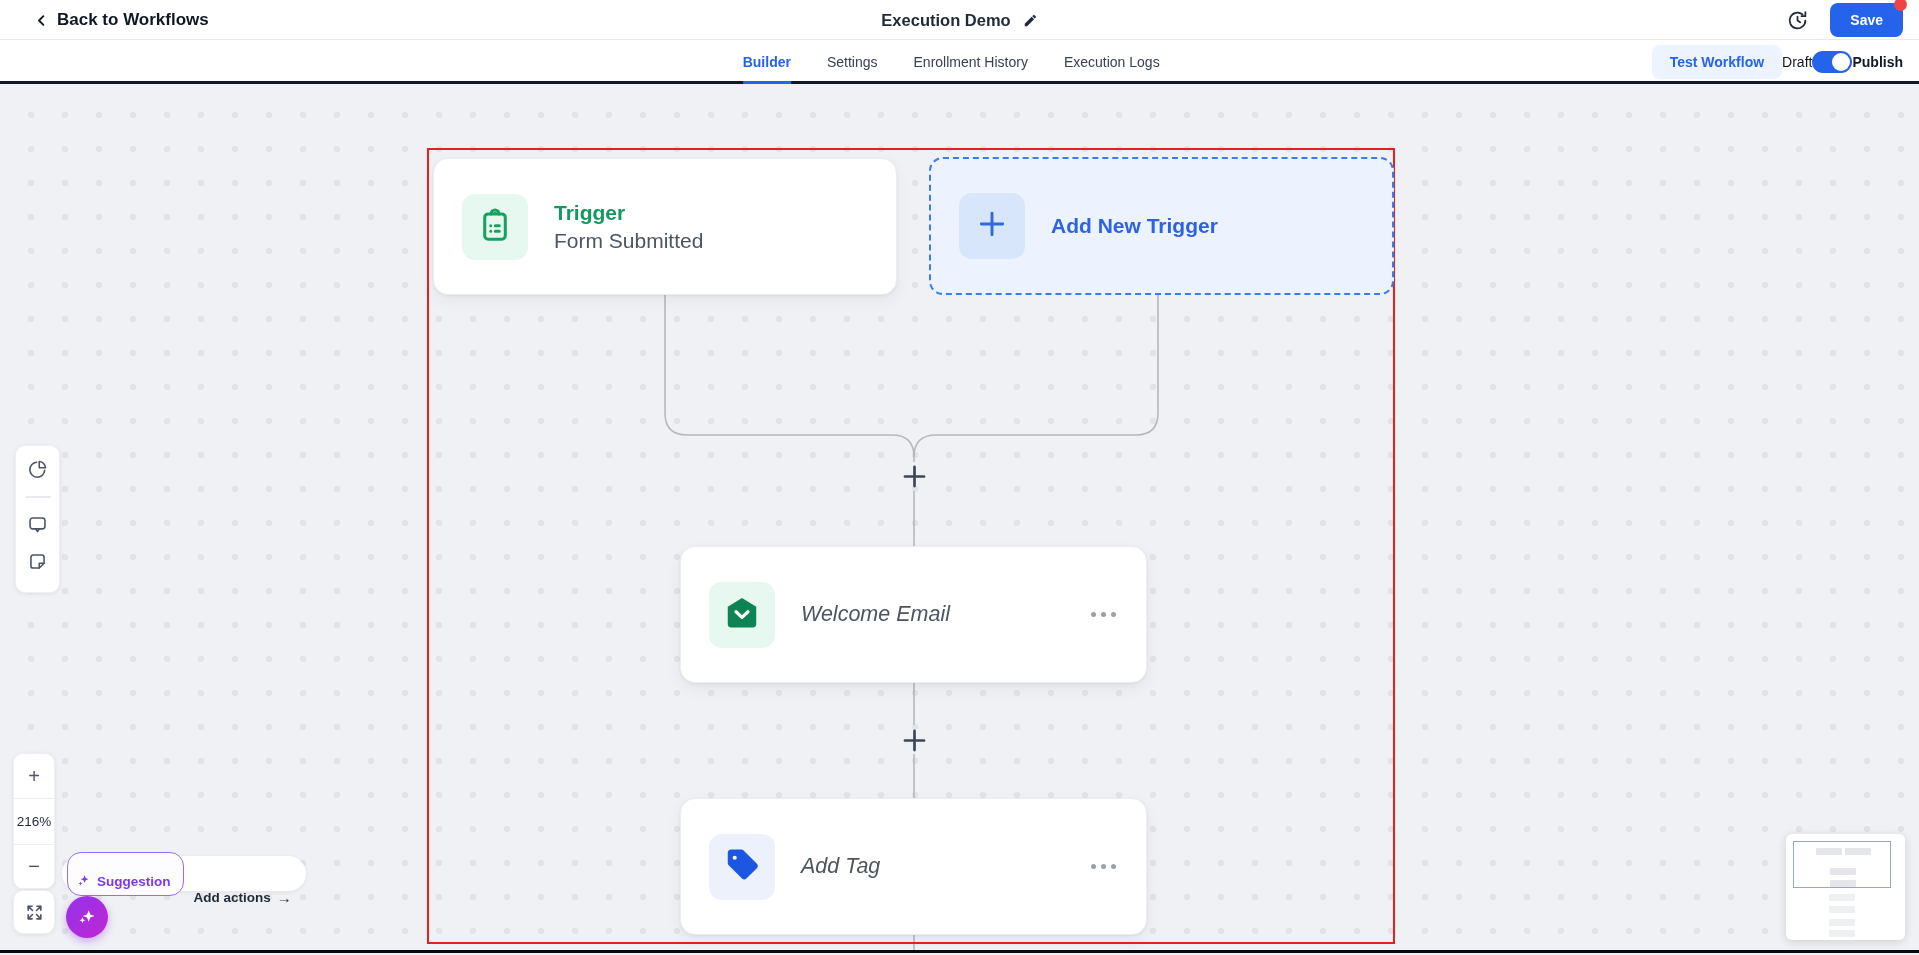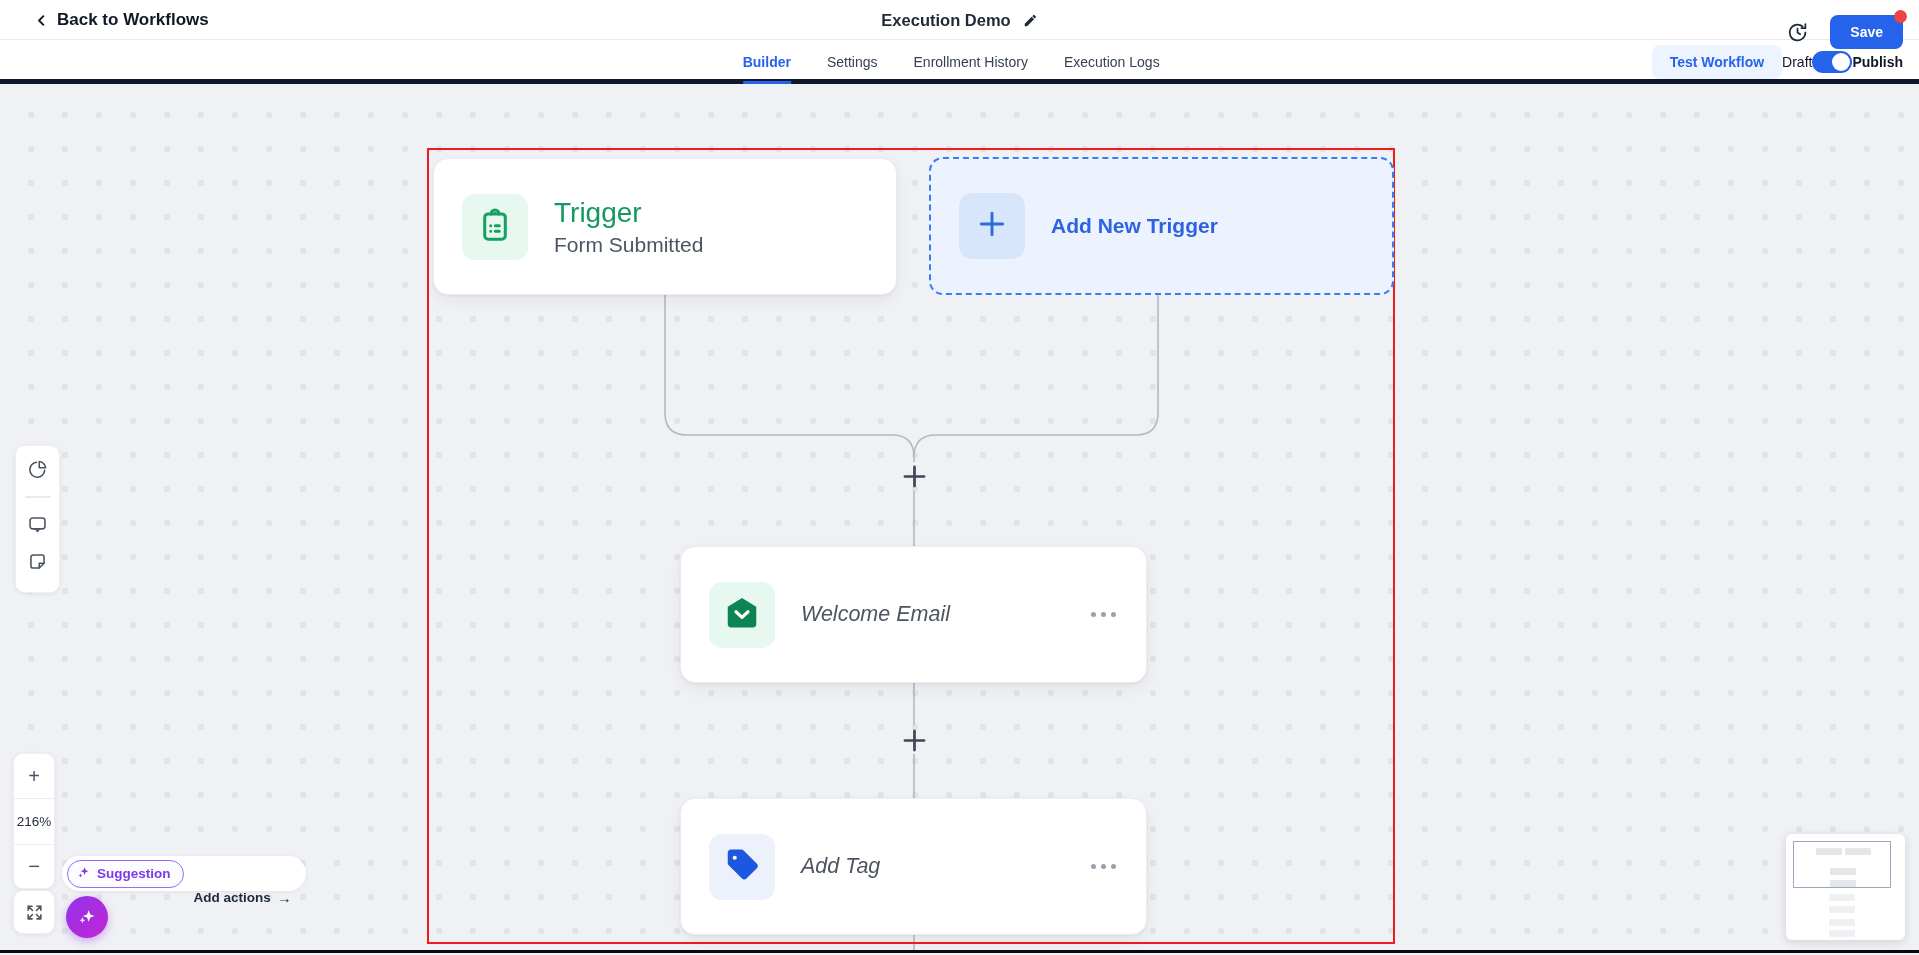--- a/index.html
+++ b/index.html
@@ -18,37 +18,37 @@
   .back-group svg { display:block; }
   .back-label { font-size:17px; font-weight:700; color:#101828; }
   .title-group {
     position:absolute; left:50%; top:0; transform:translateX(-50%);
     height:40px; display:flex; align-items:center; gap:12px;
   }
   .page-title { font-size:16.5px; font-weight:600; color:#1f2937; }
   .edit-pencil { cursor:pointer; display:flex; align-items:center; }
   .topbar-right {
     position:absolute; right:16px; top:0; height:40px;
-    display:flex; align-items:center; gap:22px;margin-top:12px;
+    display:flex; align-items:center; gap:22px;
   }
   .history-btn { cursor:pointer; display:flex; align-items:center; }
   .save-btn {
     position:relative; background:#2563eb; color:#fff; font-size:14px; font-weight:600;
     border:none; border-radius:8px; padding:9px 20px; cursor:pointer;
     font-family:"Liberation Sans", sans-serif;
   }
   .save-dot {
     position:absolute; right:-4px; top:-5px; width:13px; height:13px;
     border-radius:50%; background:#ef4444;
   }
 
   
   .tabbar {
     position:absolute; left:0; top:40px; width:1919px; height:44px;
-    background:#ffffff; border-bottom:5px solid #0f172a; z-index:29;
+    background:#ffffff; border-bottom:3px solid #0f172a; z-index:29;
   }
   .tabs {
     position:absolute; left:50%; transform:translateX(-52%); top:0; height:44px;
     display:flex; align-items:stretch; gap:36px;
   }
   .tab {
     display:flex; align-items:center; font-size:14px; font-weight:500; color:#374151;
     cursor:pointer; border-bottom:3px solid transparent; padding-top:3px;
   }
   .tab.active { color:#2563eb; border-bottom-color:#2563eb; font-weight:600; }
@@ -95,21 +95,21 @@
   .icon-tile {
     width:66px; height:66px; border-radius:13px; margin-left:28px;
     display:flex; align-items:center; justify-content:center; flex-shrink:0;
   }
   .tile-mint { background:#e6f8ef; }
   .tile-blue { background:#ecf1fc; }
   .tile-plusblue { background:#d8e6fb; }
 
   .trigger-card { left:433px; top:74px; width:464px; height:137px; }
   .trigger-text { margin-left:26px; line-height:1.3; }
-  .trigger-title { font-size:28px; font-weight:400; color:#13995f; }
+  .trigger-title { font-size:21px; font-weight:700; color:#13995f; }
   .trigger-sub { font-size:21px; font-weight:400; color:#4b5563; }
 
   .add-trigger-card {
     position:absolute; left:929px; top:73px; width:465px; height:138px;
     background:#ecf3fe; border:2px dashed #3b7cf0; border-radius:14px;
     display:flex; align-items:center; cursor:pointer;
   }
   .add-trigger-label { margin-left:26px; font-size:21px; font-weight:700; color:#2c63e2; }
 
   .action-card { left:680px; width:467px; height:137px; }
@@ -155,21 +155,21 @@
 
   
   .suggestion-strip {
     position:absolute; left:62px; top:772px; height:35px;
     background:#ffffff; border-radius:18px;
     box-shadow:0 1px 4px rgba(16,24,40,.07);
     display:flex; align-items:center; gap:10px; padding:0 14px 0 5px;
   }
   .suggestion-pill {
     display:flex; align-items:center; gap:6px;
-    border:1.5px solid #9a6bf5; border-radius:14px; padding:4px 12px 4px 9px;
+    border:1.5px solid #9a6bf5; border-radius:14px; padding:20px 12px 4px 9px;
     background:#fdfcff; cursor:pointer;
   }
   .suggestion-pill-label { font-size:13.5px; font-weight:600; color:#7c3aed; }
   .add-actions { display:flex; align-items:center; gap:6px; cursor:pointer;margin-top:47px; }
   .add-actions-label { font-size:13.5px; font-weight:600; color:#1f2937; }
   .add-actions-arrow { font-size:15px; color:#1f2937; }
 
   .ai-fab {
     position:absolute; left:66px; top:812px; width:42px; height:42px; border-radius:50%;
     background:linear-gradient(135deg, #9333ea 0%, #c026d3 100%);

